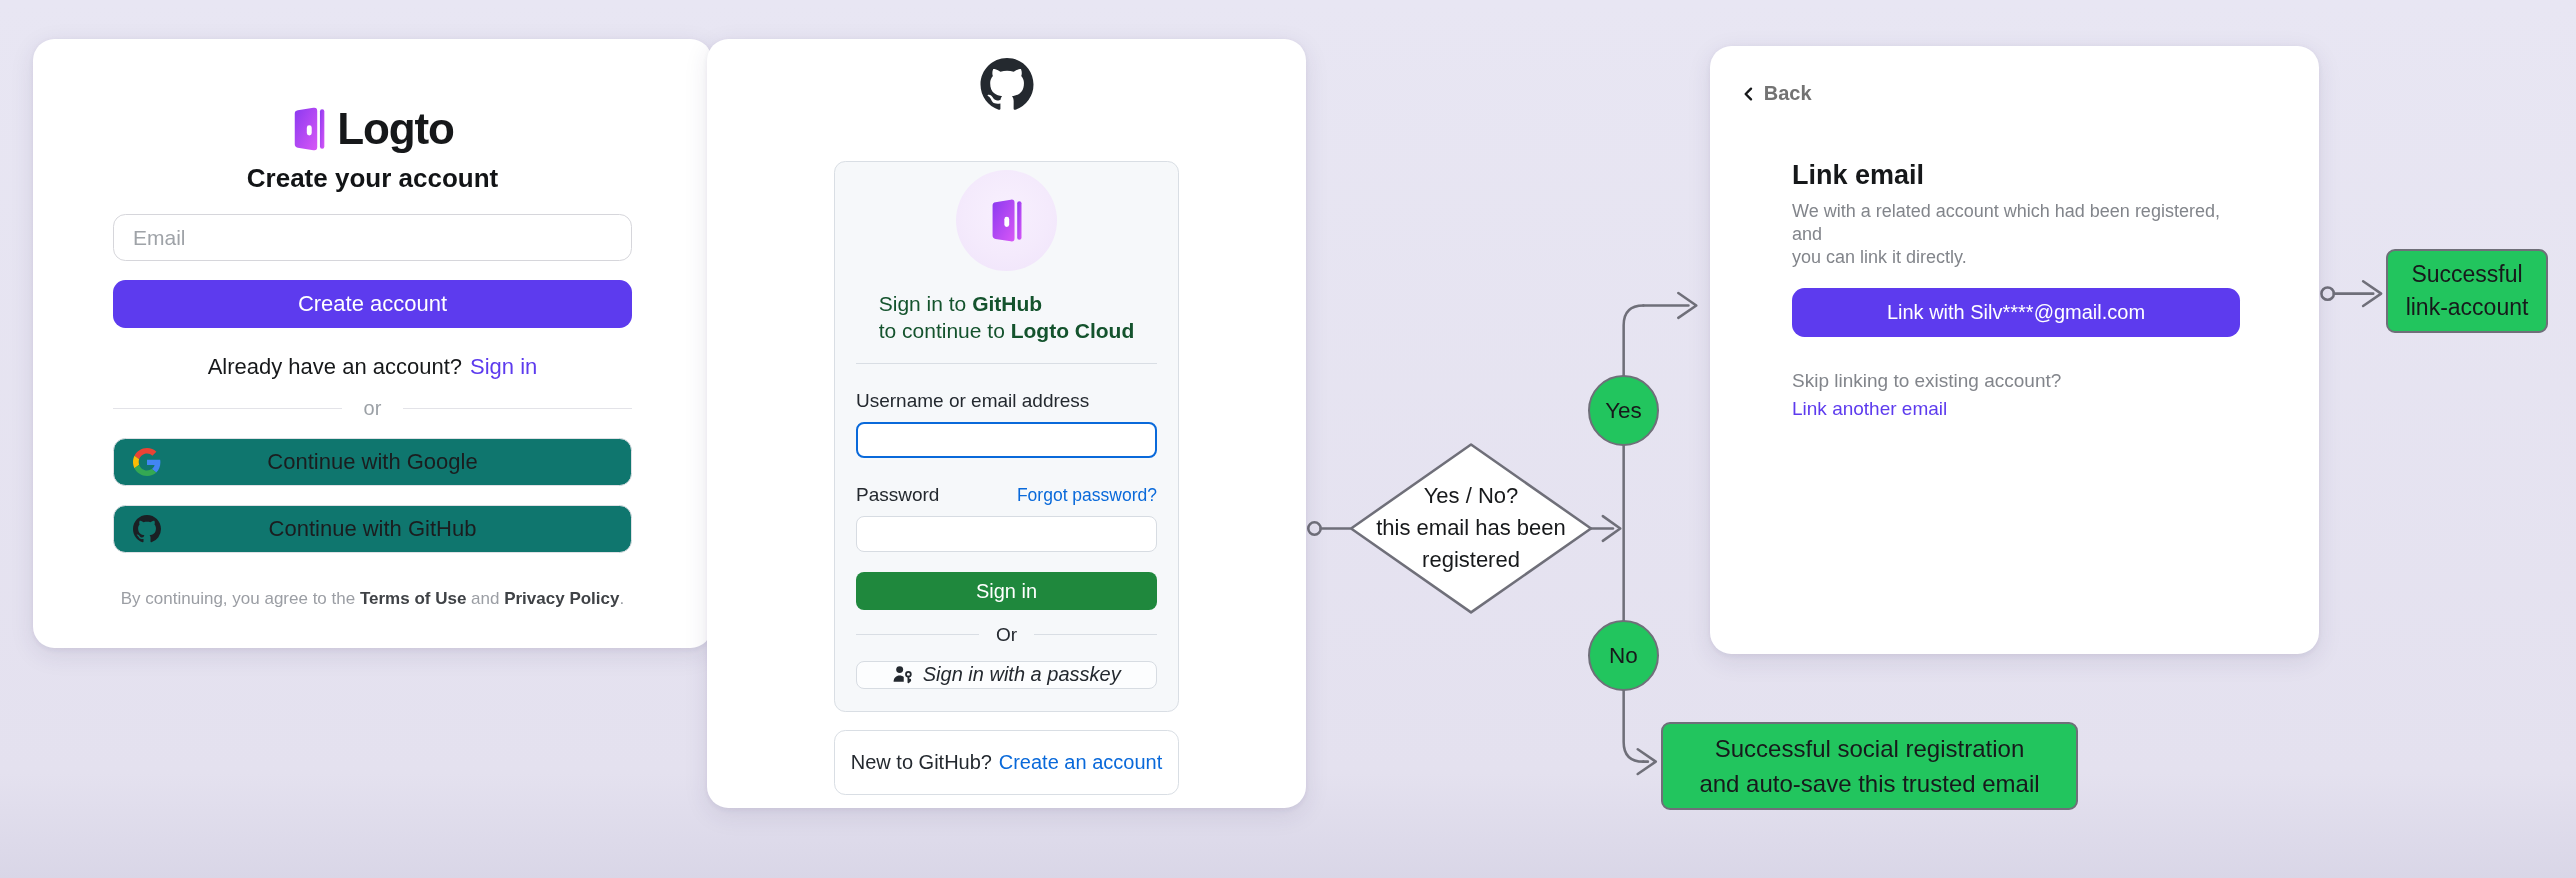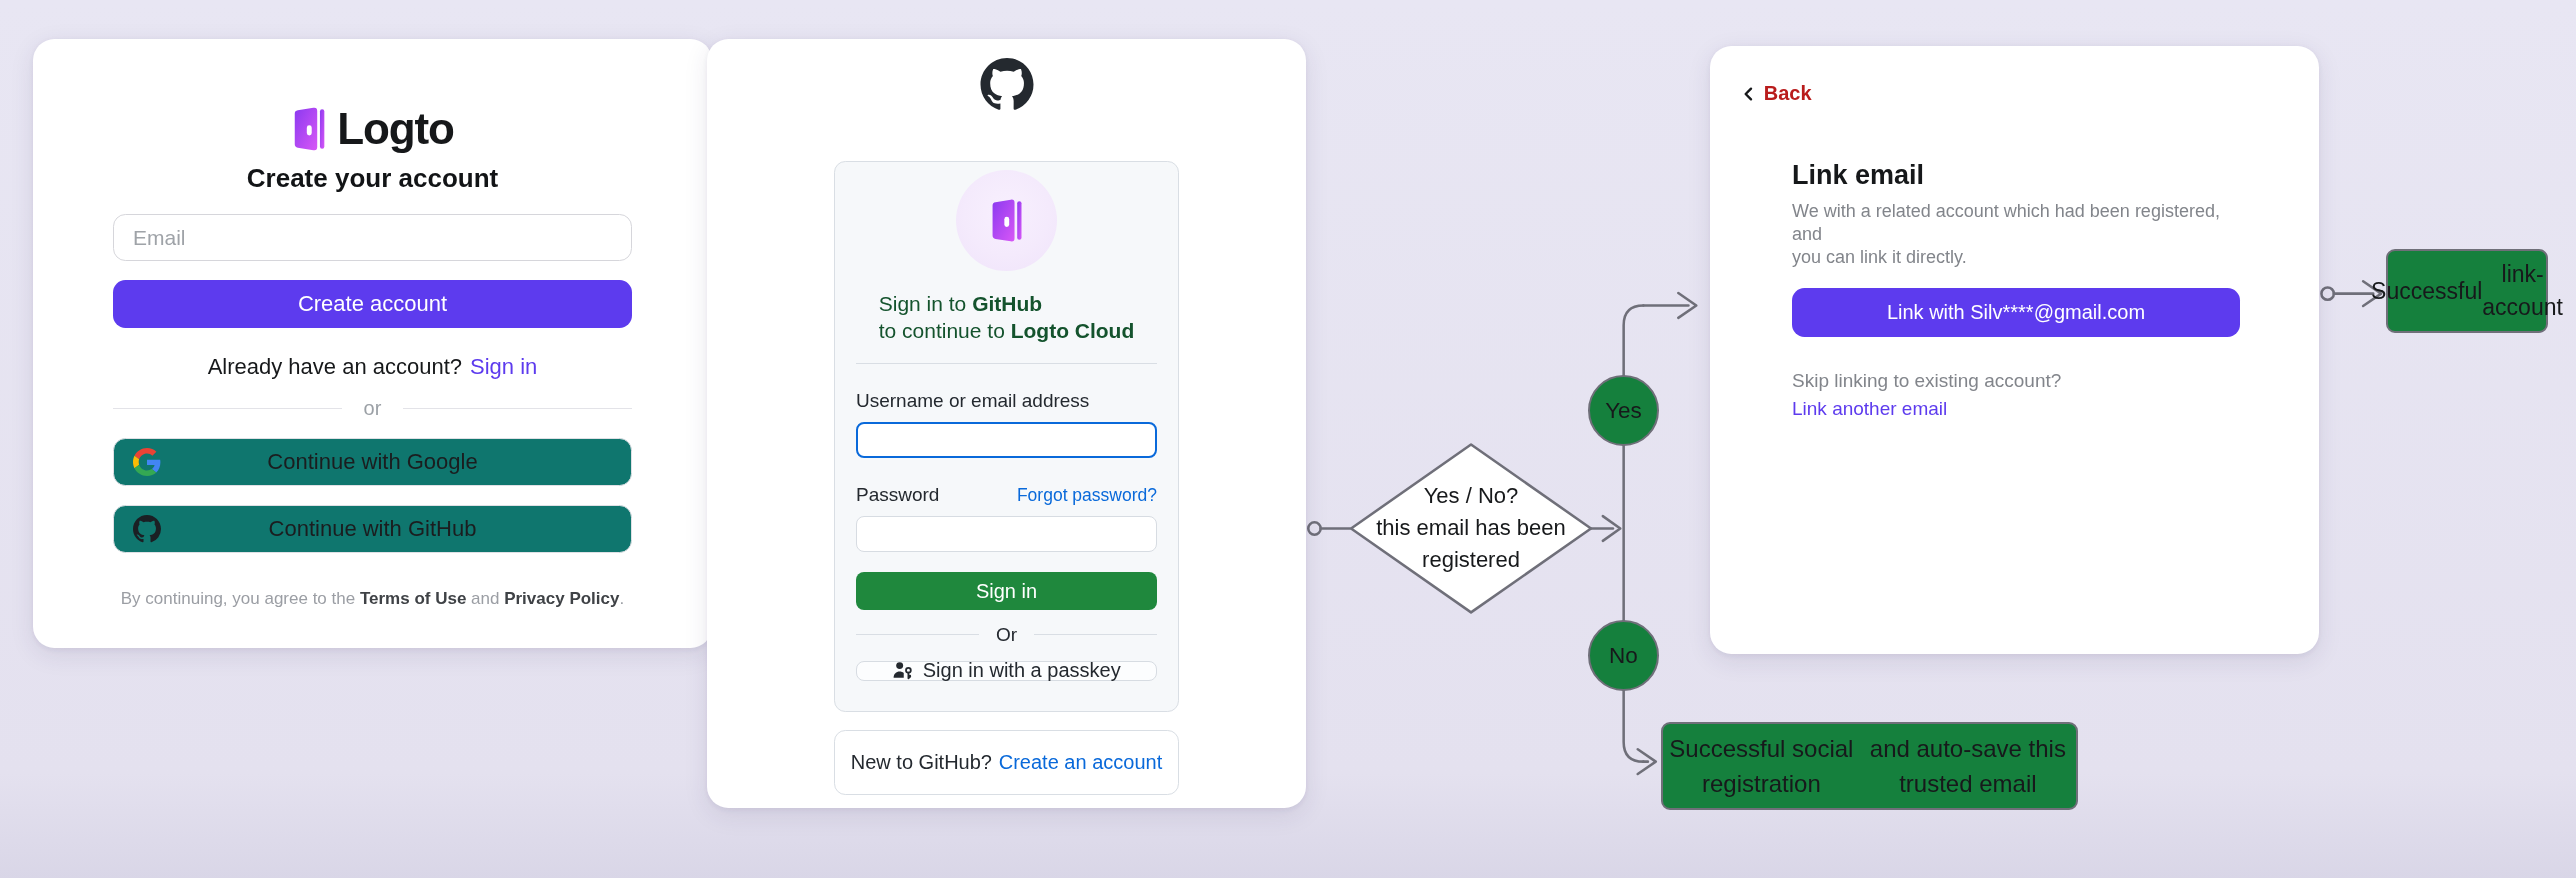--- a/index.html
+++ b/index.html
@@ -70,42 +70,42 @@
   .gh-label{font-size:19px;color:#24292f;}
   .gh-link{font-size:17.5px;color:var(--github-blue);text-decoration:none;cursor:pointer;}
   .gh-input{width:100%;height:36px;margin-top:10px;border:1.1px solid #d7dce2;border-radius:8px;background:#fff;
     font-size:19px;padding:0 13.5px;outline:none;font-family:inherit;color:#24292f;}
   .gh-input.focused{border:2.8px solid var(--github-blue);}
   .gh-signin-btn{margin-top:20px;width:100%;height:38px;background:var(--github-green);border:none;border-radius:8px;
     color:#fff;font-size:20px;font-weight:500;cursor:pointer;font-family:inherit;}
   .gh-or{margin-top:12.4px;width:100%;display:flex;align-items:center;gap:17px;height:25px;}
   .gh-or .line{flex:1;height:1.1px;background:#d9dee4;}
   .gh-or-label{font-size:19px;color:#24292f;}
-  .gh-passkey-btn{margin-top:13.5px;width:100%;height:20px;background:#fcfdfe;border:1.1px solid #d7dce2;border-radius:8px;
+  .gh-passkey-btn{margin-top:13.5px;width:100%;height:28px;background:#fcfdfe;border:1.1px solid #d7dce2;border-radius:8px;
     display:flex;align-items:center;justify-content:center;gap:9px;font-size:20px;font-weight:500;color:#24292f;
-    cursor:pointer;font-family:inherit;}
+    cursor:pointer;font-family:inherit;font-style:italic;}
   .gh-passkey-btn svg{width:21.4px;height:21.4px;}
   .gh-newbox{margin-top:18px;width:345px;height:65px;background:#fff;border:1.1px solid #d9dee4;border-radius:11.3px;
     display:flex;align-items:center;justify-content:center;gap:6.8px;font-size:20px;color:#24292f;}
 
   
   #link-card{left:1710px;top:46px;width:609px;height:608px;padding:36px 82px 0;}
-  .back-row{display:flex;align-items:center;gap:6.8px;font-size:20px;font-weight:600;color:#b91c1c;
+  .back-row{display:flex;align-items:center;gap:6.8px;font-size:20px;font-weight:600;color:#737373;
     cursor:pointer;width:max-content;margin-left:-51px;}
   .back-row svg{width:16px;height:16px;display:block;}
   .link-title{margin-top:55px;font-size:27px;font-weight:700;color:#16181a;}
   .link-desc{margin-top:9px;font-size:18px;line-height:23px;color:#82858b;}
   #link-email-btn{margin-top:19px;width:448px;height:49px;border-radius:12.4px;font-size:20px;font-weight:400;}
   .skip-text{margin-top:33px;font-size:19px;color:#82858b;}
   .link-another{display:inline-block;margin-top:5.6px;font-size:19px;}
 
   
   #flow-svg{position:absolute;left:0;top:0;width:2576px;height:879px;z-index:1;}
-  .flow-node{position:absolute;border:2.5px solid #6f6f79;background:#15803d;color:#17191b;z-index:3;
-    display:flex;flex-direction:row;align-items:center;justify-content:center;text-align:center;}
+  .flow-node{position:absolute;border:2.5px solid #6f6f79;background:#22c55e;color:#17191b;z-index:3;
+    display:flex;flex-direction:column;align-items:center;justify-content:center;text-align:center;}
   #decision-label{position:absolute;left:1351px;top:444px;width:240px;height:168px;z-index:3;
     display:flex;flex-direction:column;align-items:center;justify-content:center;
     font-size:22px;line-height:32px;color:#17191b;text-align:center;}
   .flow-circle{width:71px;height:71px;border-radius:50%;font-size:22.5px;}
   #yes-node{left:1588px;top:375px;}
   #no-node{left:1588px;top:620px;}
   #outcome-link-node{left:2386px;top:249px;width:162px;height:84px;border-radius:9px;
     font-size:23px;line-height:33px;}
   #outcome-social-node{left:1661px;top:722px;width:417px;height:88px;border-radius:9px;
     font-size:24px;line-height:35px;}

